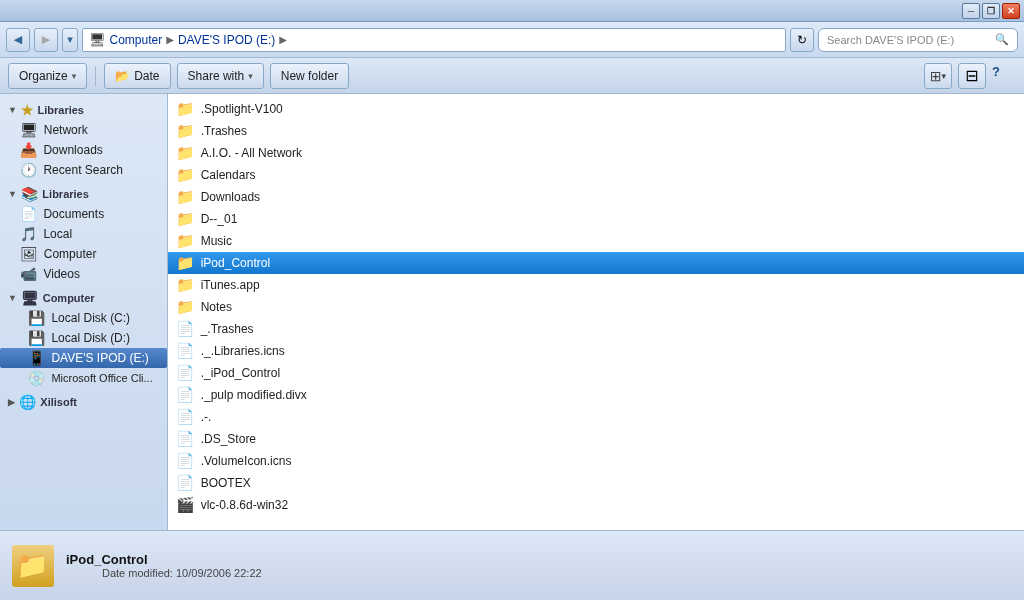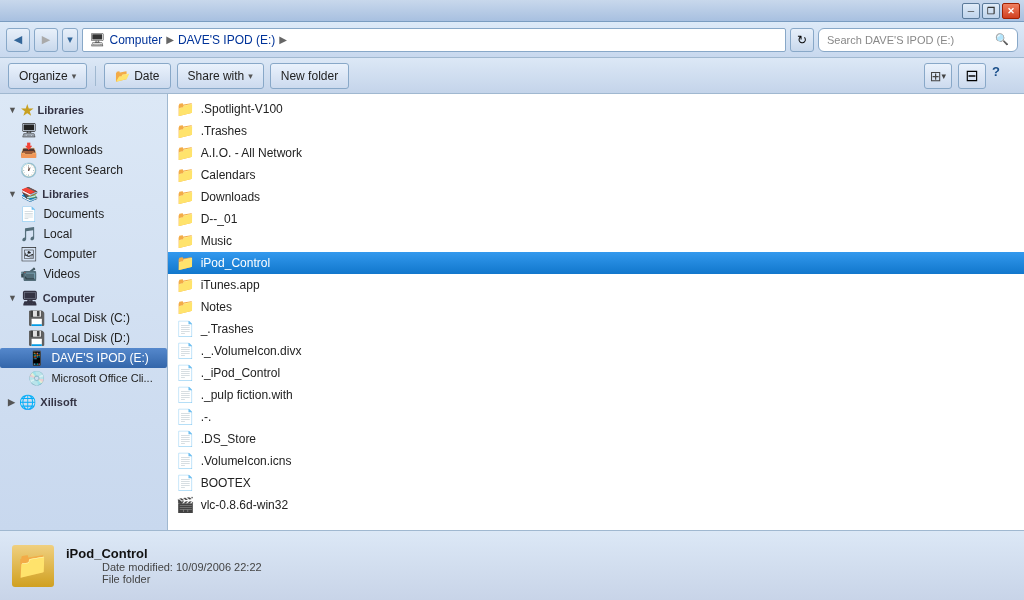--- a/index.html
+++ b/index.html
@@ -345,29 +345,29 @@
       <div class="file-item">
         <span class="file-icon folder-icon">📁</span>
         <span>Notes</span>
       </div>
       <div class="file-item">
         <span class="file-icon file-doc-icon">📄</span>
         <span>_.Trashes</span>
       </div>
       <div class="file-item">
         <span class="file-icon file-doc-icon">📄</span>
-        <span>._.VolumeIcon.divx</span>
+        <span>._.Libraries.icns</span>
       </div>
       <div class="file-item">
         <span class="file-icon file-doc-icon">📄</span>
         <span>._iPod_Control</span>
       </div>
       <div class="file-item">
         <span class="file-icon file-doc-icon">📄</span>
-        <span>._pulp fiction.with</span>
+        <span>._pulp modified.divx</span>
       </div>
       <div class="file-item">
         <span class="file-icon file-doc-icon">📄</span>
         <span>.-.</span>
       </div>
       <div class="file-item">
         <span class="file-icon file-doc-icon">📄</span>
         <span>.DS_Store</span>
       </div>
       <div class="file-item">
@@ -385,15 +385,14 @@
     </div>
 </div>
 
 <div class="status-bar">
   <div class="status-icon">
     <span>📁</span>
   </div>
   <div class="status-info">
     <div class="status-name">iPod_Control</div>
     <div class="status-detail">Date modified: 10/09/2006 22:22</div>
-    <div class="status-detail">File folder</div>
   </div>
 </div>
 
 </body></html>

